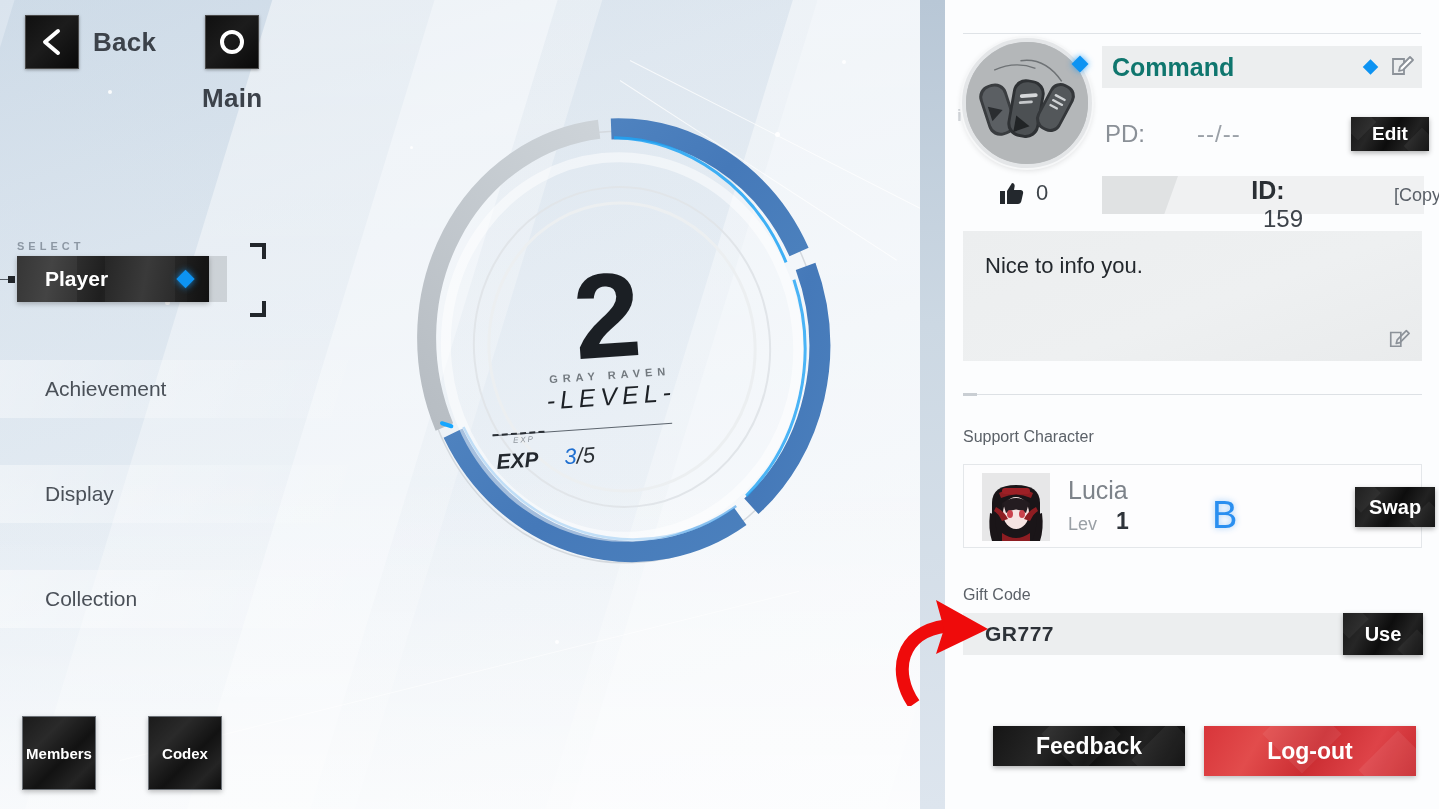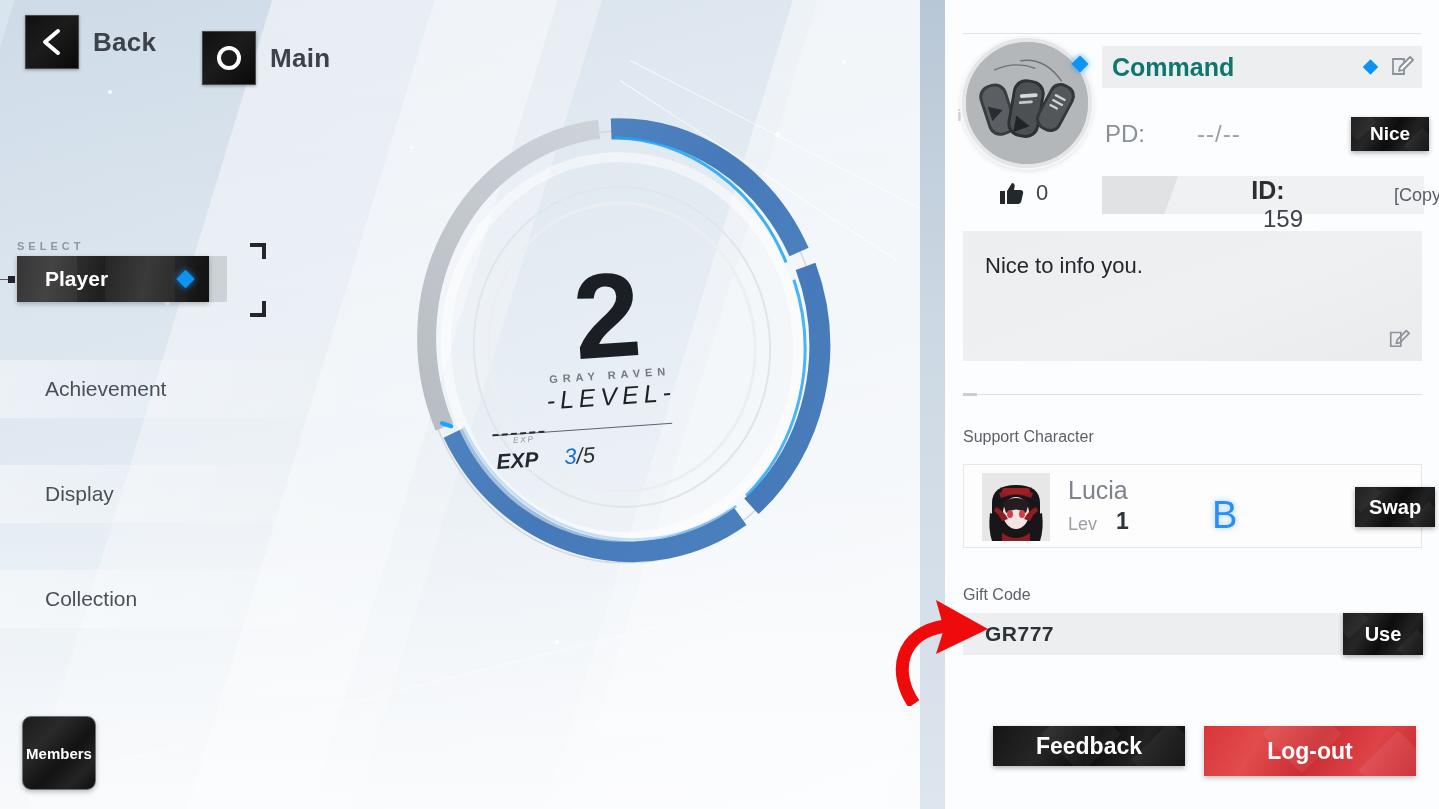--- a/index.html
+++ b/index.html
@@ -66,21 +66,21 @@
   }
 
   
   .topnav { position: absolute; left: 0; top: 0; height: 90px; }
   .nav-btn {
     position: absolute;
     display: flex; align-items: center; gap: 14px;
     cursor: pointer;
   }
   .nav-btn.back { left: 25px; top: 15px; }
-  .nav-btn.main { left: 202px; top: 31px; }
+  .nav-btn.main { left: 202px; top: 15px; flex-direction: column; }
   .nav-key {
     width: 54px; height: 54px;
     background: linear-gradient(135deg, #101010 0%, #1c1c1c 45%, #090909 100%);
     border: 1px solid #4a4a4a;
     display: flex; align-items: center; justify-content: center;
     box-shadow: 0 1px 3px rgba(0,0,0,0.35);
   }
   .nav-label {
     font-size: 26px; color: #3c424a; font-weight: 600;
     letter-spacing: 0.3px;
@@ -188,21 +188,21 @@
   
   .sq-btn {
     position: absolute; width: 74px; height: 74px;
     background: linear-gradient(135deg, #1b1b1b 0%, #2a2a2a 30%, #121212 58%, #242424 80%, #0d0d0d 100%);
     border: 1px solid #6c7177;
     display: flex; align-items: center; justify-content: center;
     color: #fff; font-size: 15px; font-weight: 700;
     box-shadow: 0 2px 5px rgba(0,0,0,0.25);
     cursor: pointer;
   }
-  .sq-btn.members { left: 22px; top: 716px; border-radius: 9px; }
+  .sq-btn.members { left: 22px; top: 716px; }
   .sq-btn.codex   { left: 148px; top: 716px; }
 
   
   .rail {
     position: absolute; left: 920px; top: 0; width: 25px; height: 809px;
     background: linear-gradient(180deg, #b8c7d6, #ccd8e3 40%, #dde5ee);
   }
   .panel {
     position: absolute; left: 945px; top: 0; width: 494px; height: 809px;
     background: #fcfdfe;
@@ -467,20 +467,23 @@
     <div class="exp-row">
       <div class="exp-lbl">EXP</div>
       <div class="exp-val">
         <span>3</span><span class="den">/</span><span class="den">5</span>
       </div>
     </div>
   </div>
 
   <div class="sq-btn members">
     <span>Members</span>
+  </div>
+  <div class="sq-btn codex">
+    <span>Codex</span>
   </div>
 
   <div class="rail"></div>
 
   <div class="panel">
     <div class="panel-topline"></div>
 
     <div class="info-ghost">info.</div>
     <div class="avatar-wrap">
       <div class="avatar-ring">
@@ -532,21 +535,21 @@
     </div>
 
     <div class="pd-row">
       <div class="pd-lbl">PD:</div>
       <div class="pd-val">--/--</div>
     </div>
 
     <div class="btn-dark edit-btn">
       <div class="facet" style="left:-6px;top:-8px;width:26px;height:26px;transform:rotate(45deg)"></div>
       <div class="facet" style="right:-6px;bottom:-8px;width:26px;height:26px;transform:rotate(45deg)"></div>
-      <span>Nice</span>
+      <span>Edit</span>
     </div>
 
     <div class="id-row">
       <div class="id-chip"></div>
       <div class="id-lbl">ID:</div>
       <div class="id-val">159</div>
       <div class="id-copy">[Copy]</div>
     </div>
 
     <div class="greeting">

